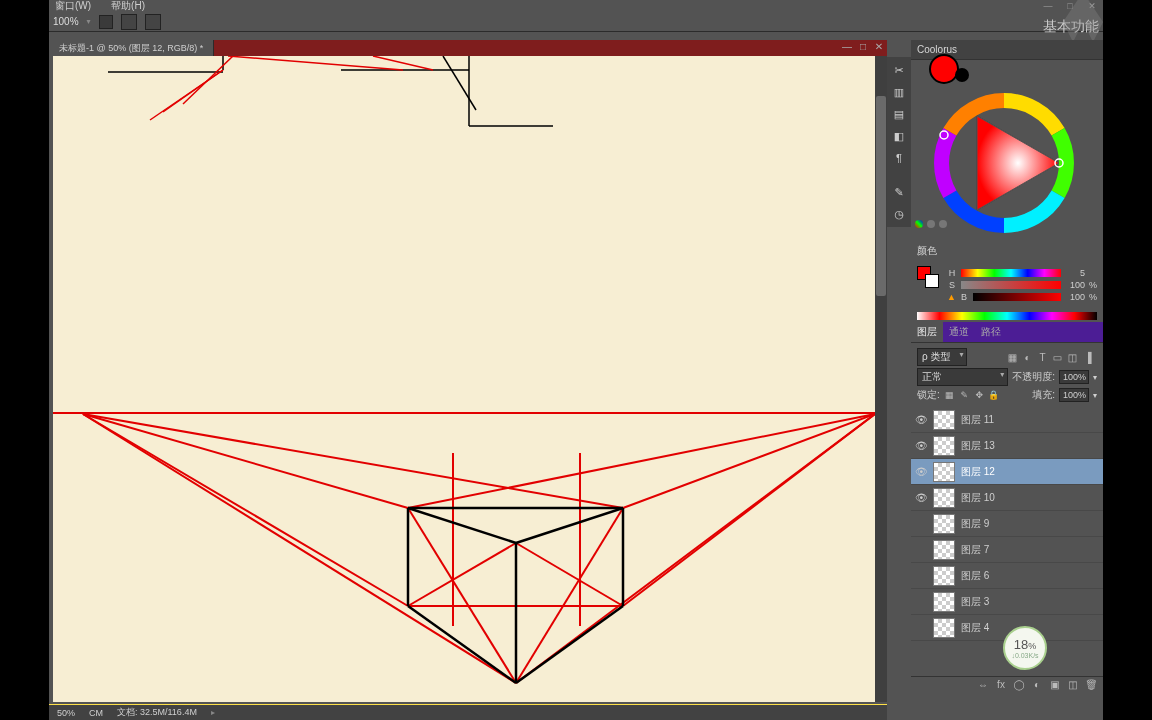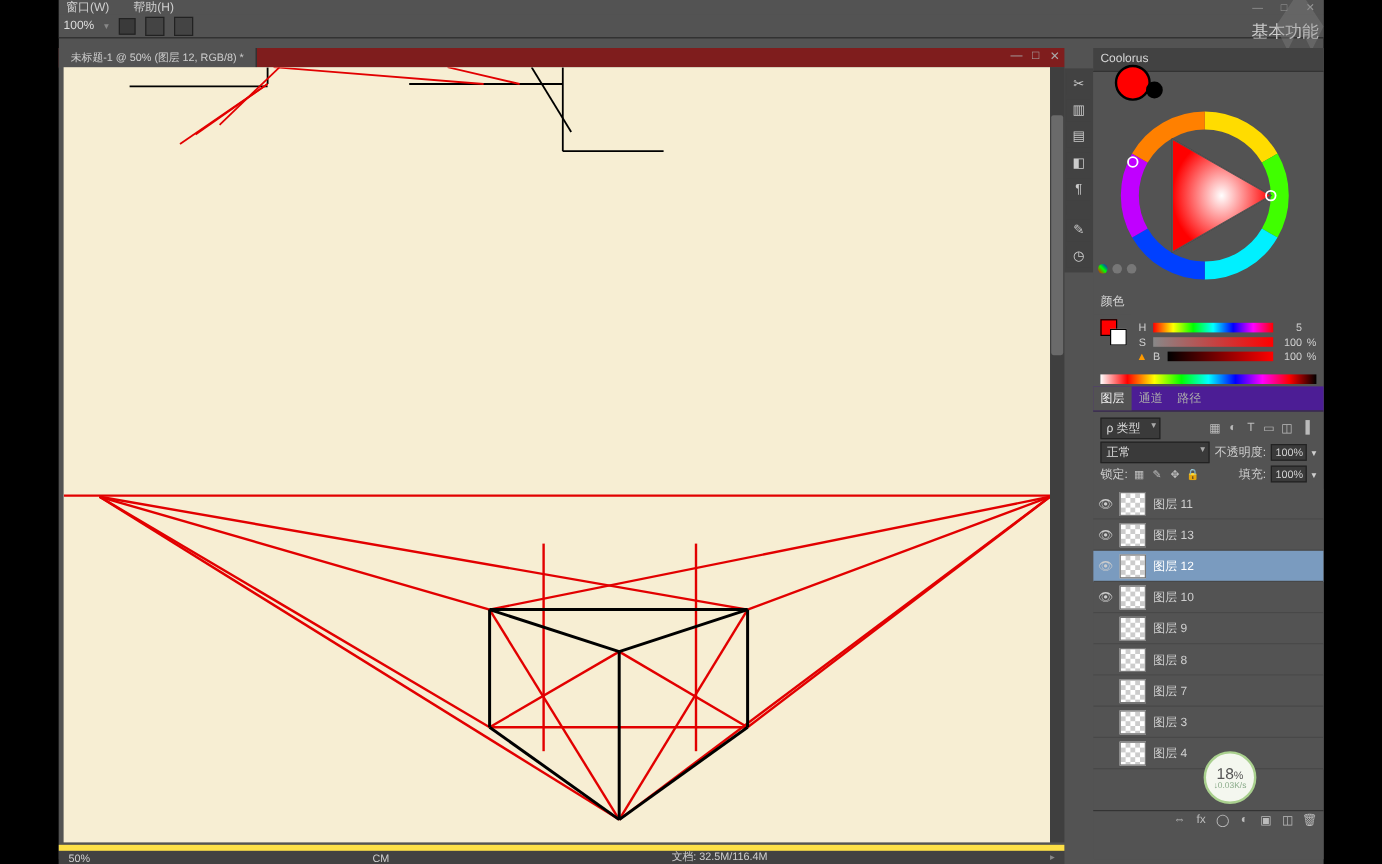--- a/index.html
+++ b/index.html
@@ -72,21 +72,21 @@
 .layer-list { flex: 1; overflow: hidden; }
 .layer { display: flex; align-items: center; height: 26px; border-bottom: 1px solid #484848; padding: 0 4px; gap: 6px; background: #535353; }
 .layer.selected { background: #7a9bbf; color: #fff; }
 .layer .eye { width: 12px; font-size: 10px; color: #ccc; }
 .layer .thumb { width: 22px; height: 20px; background: #fff; border: 1px solid #777; background-image: repeating-conic-gradient(#ccc 0 25%, #fff 0 50%); background-size: 8px 8px; }
 .layer .name { font-size: 10px; }
 
 .layer-footer { display: flex; gap: 6px; padding: 2px 6px; font-size: 10px; color: #bbb; justify-content: flex-end; border-top: 1px solid #333; }
 .layer-footer span { width: 12px; text-align: center; }
 
-.statusbar { position: absolute; left: 49px; bottom: 0; width: 838px; height: 16px; background: #424242; color: #cfcfcf; font-size: 9px; display: flex; align-items: center; gap: 14px; padding: 0 8px; border-top: 5px solid #fde047; justify-content: space-between; }
+.statusbar { position: absolute; left: 49px; bottom: 0; width: 838px; height: 16px; background: #424242; color: #cfcfcf; font-size: 9px; display: flex; align-items: center; gap: 14px; padding: 0 8px; border-top: 1px solid #fde047; }
 
 .badge { position: absolute; width: 44px; height: 44px; border-radius: 50%; background: #f4f7ef; border: 2px solid #a9d08e; display: flex; flex-direction: column; align-items: center; justify-content: center; font-size: 11px; color: #666; }
 .badge .big { font-size: 13px; color: #555; }
 .badge .sub { font-size: 7px; color: #8a8; }
 .logo-deco { position: absolute; right: -30px; top: -18px; width: 100px; height: 80px; opacity: .35; }
 </style>
 </head>
 <body>
 
 <div class="app-frame">
@@ -318,26 +318,26 @@
           <span class="name">图层 10</span>
         </div>
         <div class="layer">
           <span class="eye"></span>
           <div class="thumb"></div>
           <span class="name">图层 9</span>
         </div>
         <div class="layer">
           <span class="eye"></span>
           <div class="thumb"></div>
-          <span class="name">图层 8</span>
-        </div>
-        <div class="layer">
-          <span class="eye"></span>
-          <div class="thumb"></div>
           <span class="name">图层 7</span>
+        </div>
+        <div class="layer">
+          <span class="eye"></span>
+          <div class="thumb"></div>
+          <span class="name">图层 6</span>
         </div>
         <div class="layer">
           <span class="eye"></span>
           <div class="thumb"></div>
           <span class="name">图层 3</span>
         </div>
         <div class="layer">
           <span class="eye"></span>
           <div class="thumb"></div>
           <span class="name">图层 4</span>

